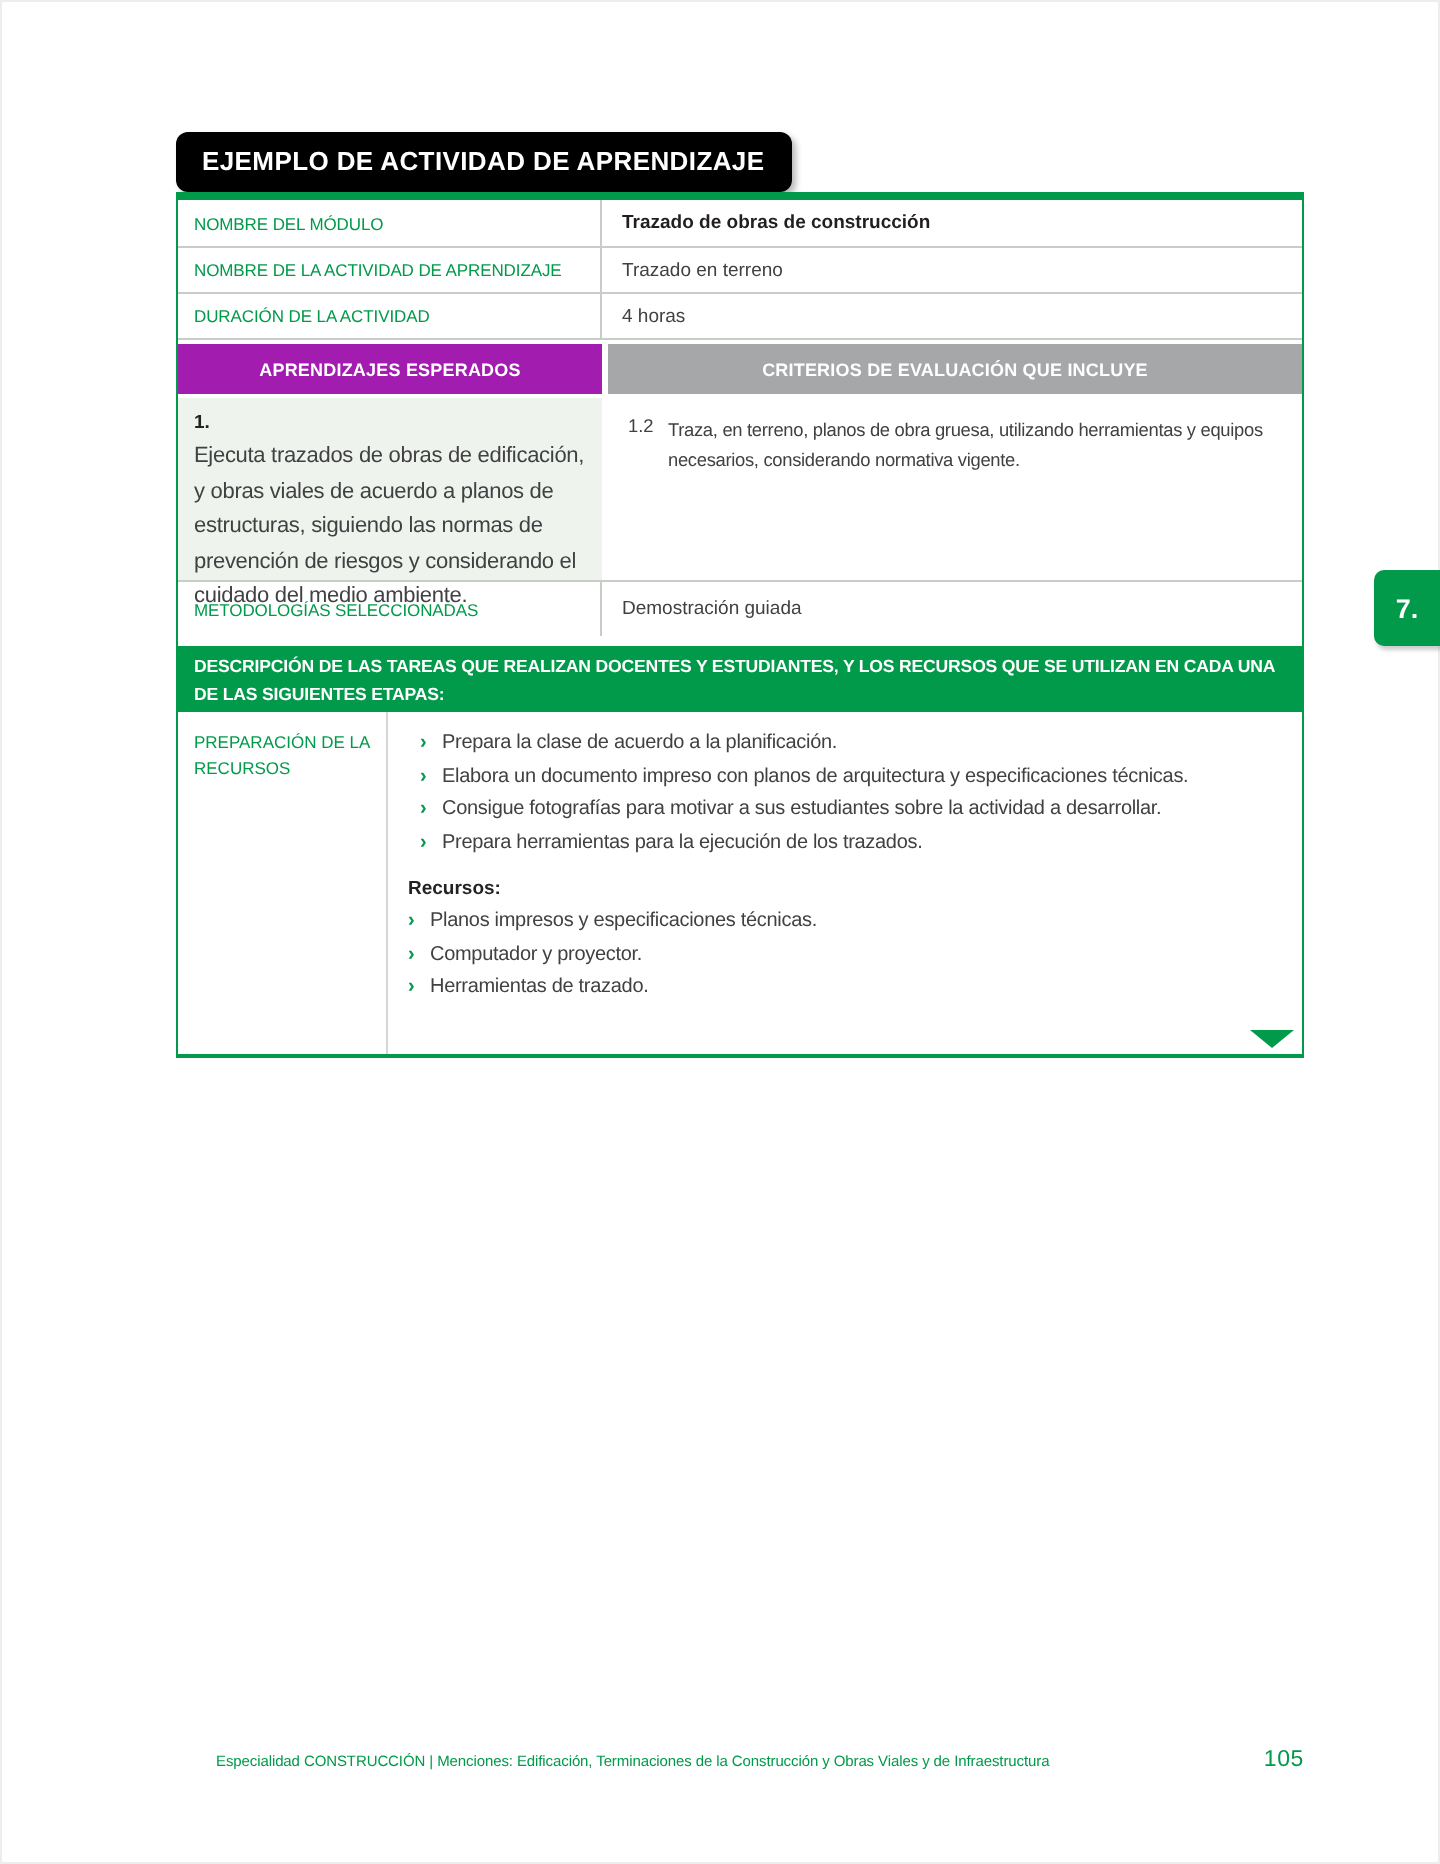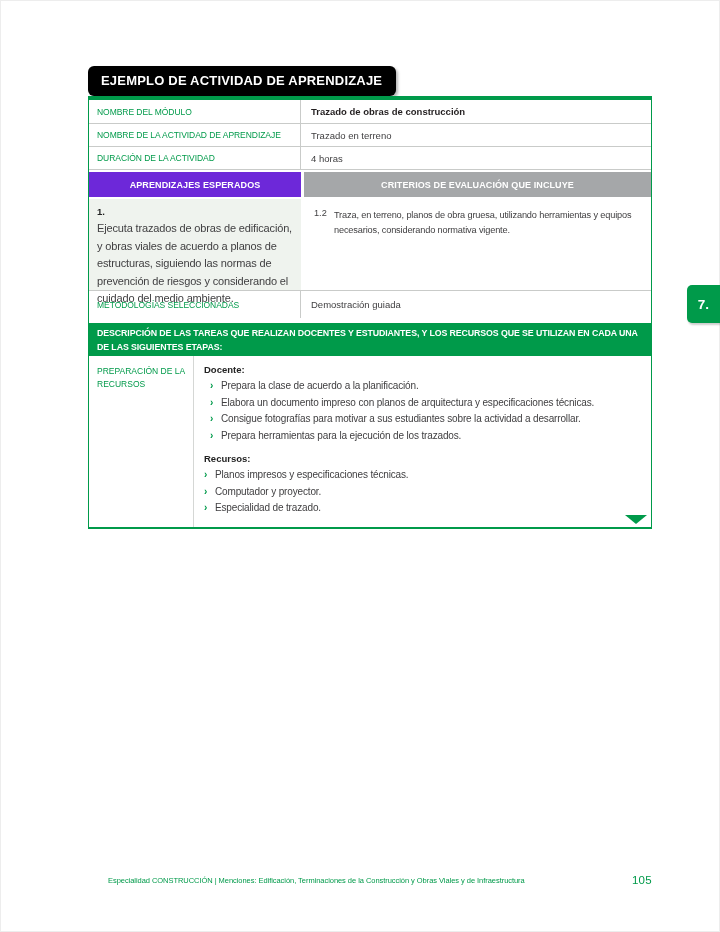--- a/index.html
+++ b/index.html
@@ -82,21 +82,21 @@
   .header-cell {
     display: flex;
     align-items: center;
     justify-content: center;
     color: #ffffff;
     font-weight: bold;
     font-size: 9px;
     letter-spacing: 0.1px;
     text-align: center;
   }
-  .header-cell.green { width: 212px; background: #6d28d9; }
+  .header-cell.green { width: 212px; background: #a21caf; }
   .header-cell.gray  { flex: 1; background: #a5a7a9; }
 
   .content-row {
     height: 92px;
     display: flex;
     gap: 3px;
     border-bottom: 1px solid #c9cbc9;
   }
   .expected-cell {
     width: 212px;
@@ -287,21 +287,20 @@
 
     <div class="row-spacer"></div>
 
     <div class="banner">DESCRIPCIÓN DE LAS TAREAS QUE REALIZAN DOCENTES Y ESTUDIANTES, Y LOS RECURSOS QUE SE UTILIZAN EN CADA UNA DE LAS SIGUIENTES ETAPAS:</div>
 
     <div class="prep-row">
       <div class="prep-label">PREPARACIÓN DE LA RECURSOS</div>
       <div class="prep-content">
 
         <div class="group-teacher">
-          <div class="group-heading">Docente:</div>
           <div class="bullet-item">
             <span class="bullet">›</span>
             <span class="bullet-text">Prepara la clase de acuerdo a la planificación.</span>
           </div>
           <div class="bullet-item">
             <span class="bullet">›</span>
             <span class="bullet-text">Elabora un documento impreso con planos de arquitectura y especificaciones técnicas.</span>
           </div>
           <div class="bullet-item">
             <span class="bullet">›</span>
@@ -318,21 +317,21 @@
           <div class="bullet-item">
             <span class="bullet">›</span>
             <span class="bullet-text">Planos impresos y especificaciones técnicas.</span>
           </div>
           <div class="bullet-item">
             <span class="bullet">›</span>
             <span class="bullet-text">Computador y proyector.</span>
           </div>
           <div class="bullet-item">
             <span class="bullet">›</span>
-            <span class="bullet-text">Especialidad de trazado.</span>
+            <span class="bullet-text">Herramientas de trazado.</span>
           </div>
         </div>
 
       </div>
       <div class="expand-icon"></div>
     </div>
 
   </div>
 
   <div class="section-tab">7.</div>

